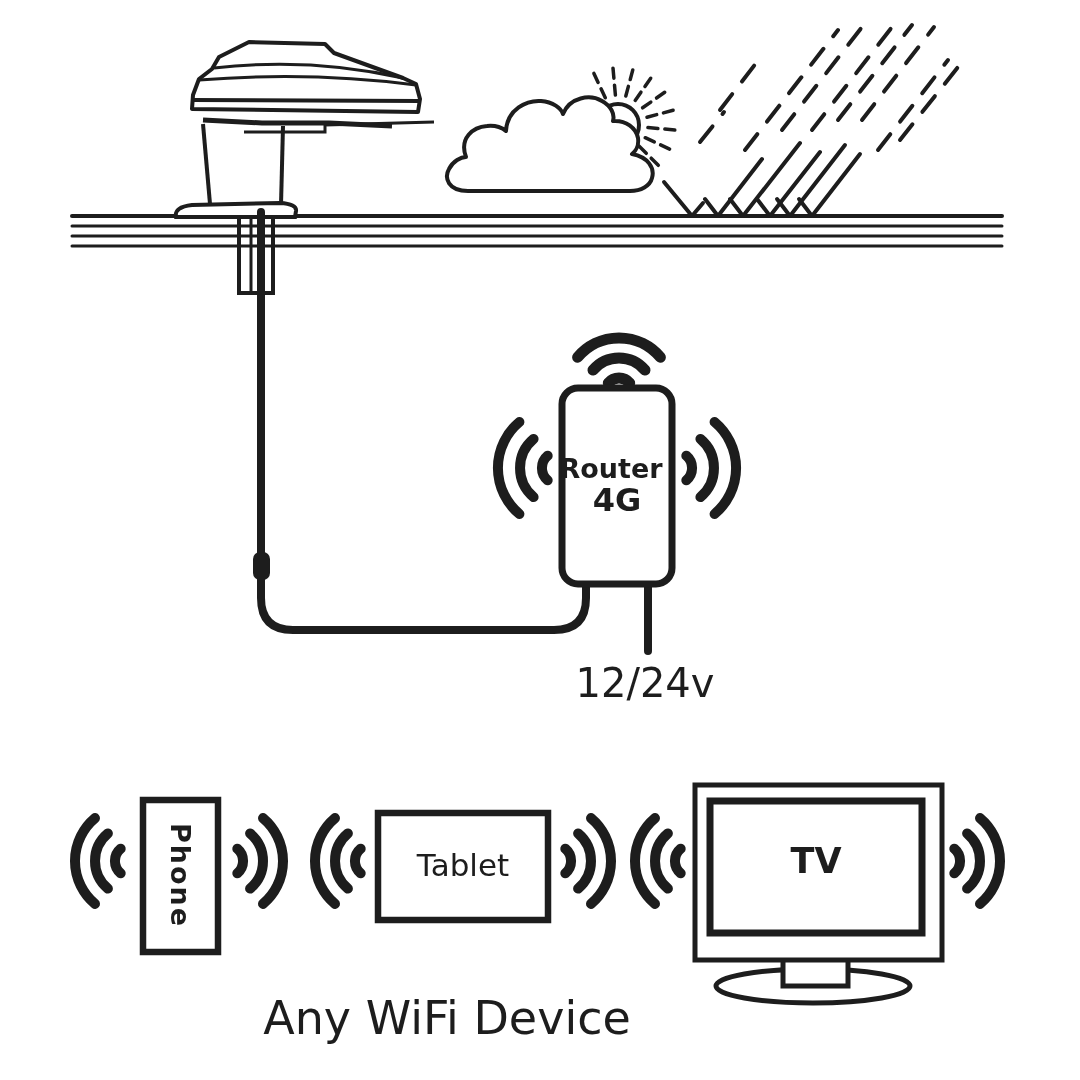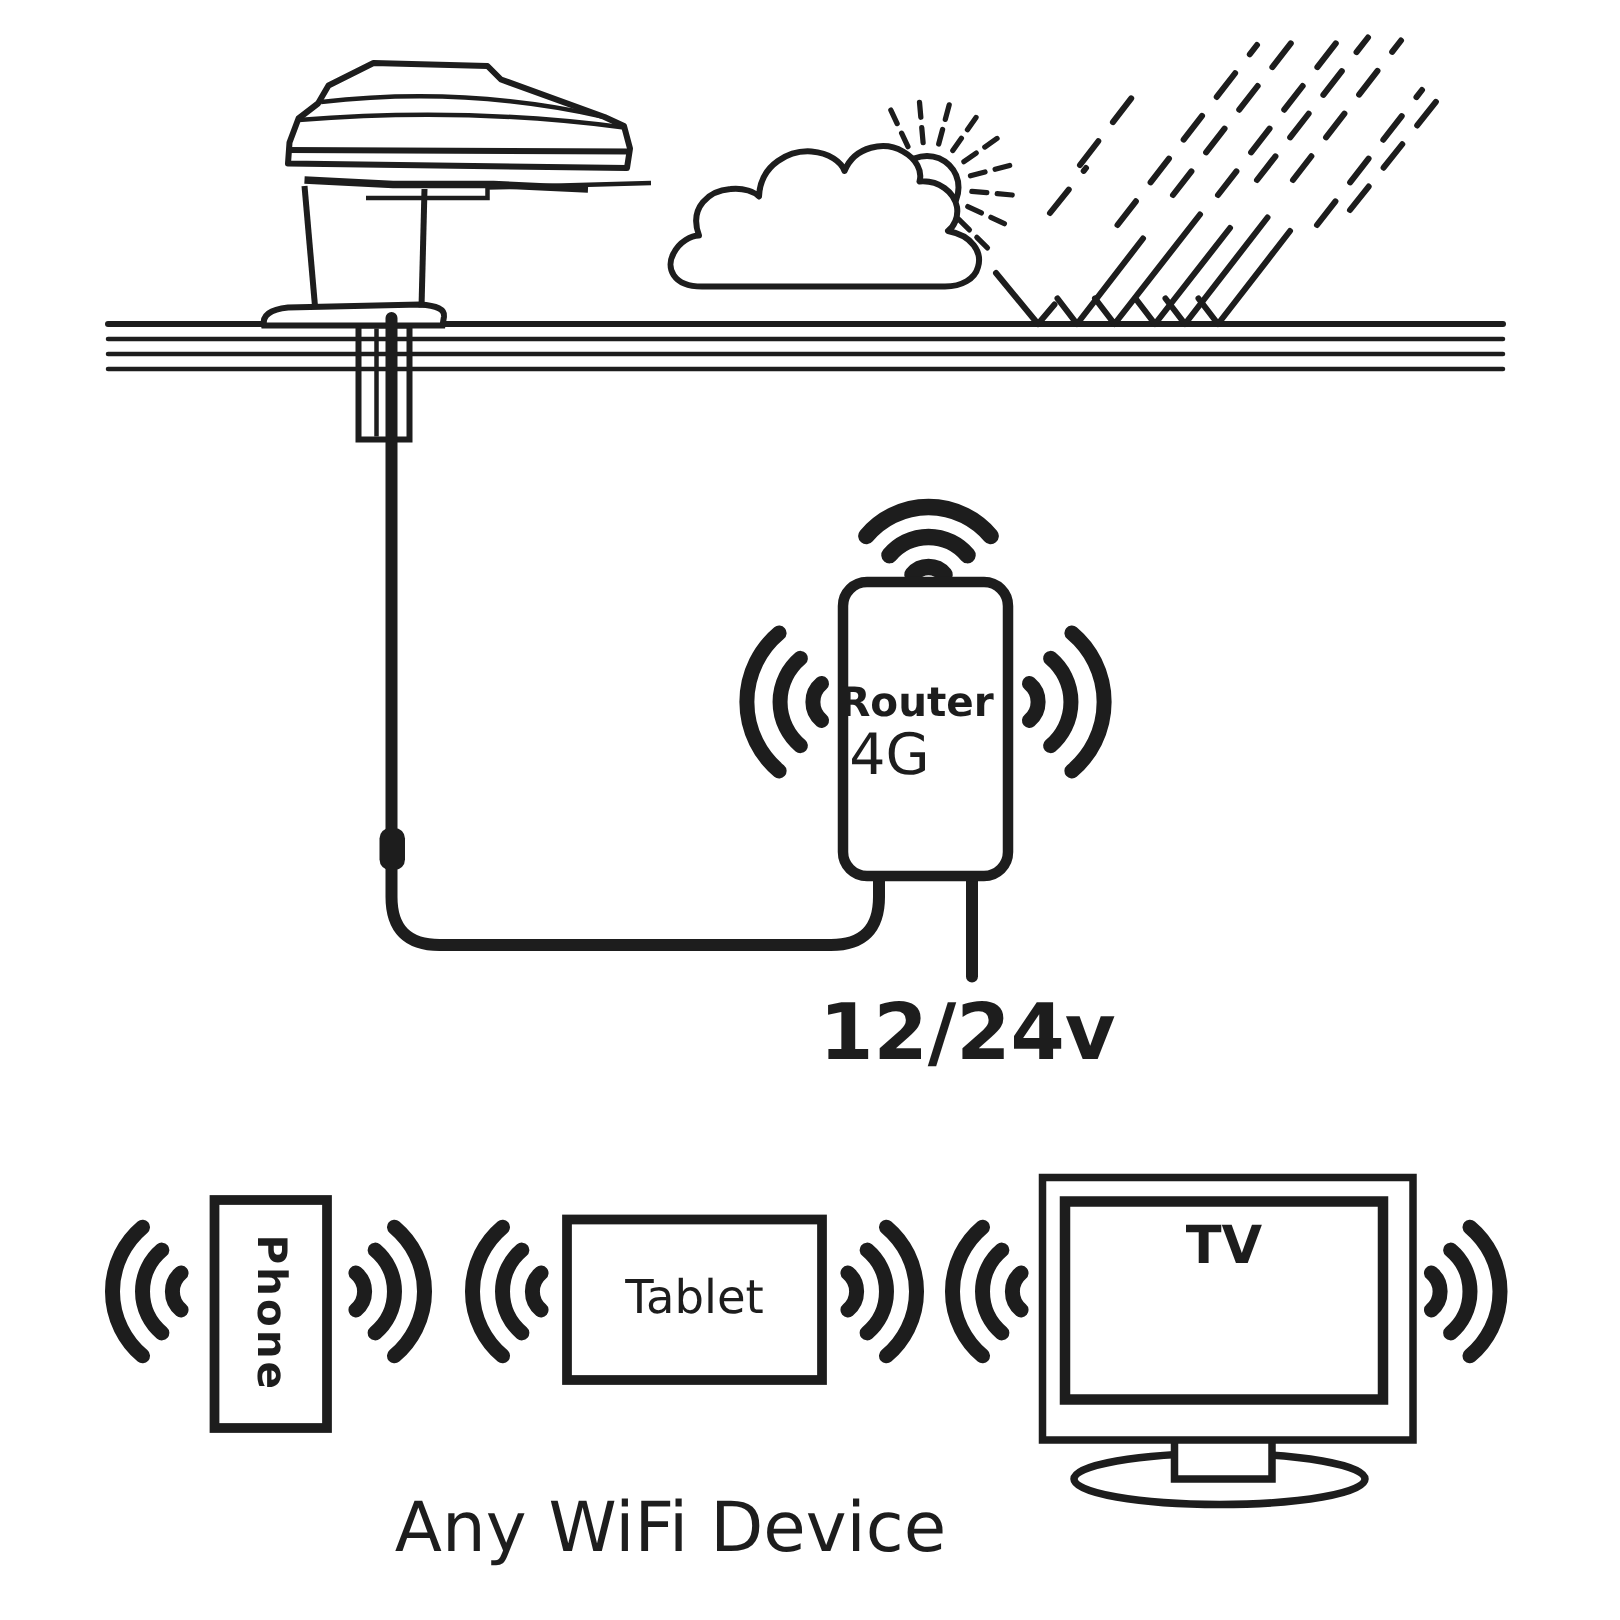--- a/index.html
+++ b/index.html
@@ -14,26 +14,26 @@
   }
   #artwork { position: absolute; inset: 0; }
   .label {
     position: absolute;
     text-align: center;
     color: #1d1d1d;
     line-height: 1;
     white-space: nowrap;
   }
   .router-label   { left: 556px; top: 455px; width: 110px; font-size: 27px; font-weight: 700; }
-  .router-sub     { left: 538px; top: 484px; width: 110px; font-size: 38px; font-weight: 400; }
-  .power-label    { left: 545px; top: 663px; width: 200px; font-size: 52px; font-weight: 700; }
+  .router-sub     { left: 562px; top: 484px; width: 110px; font-size: 32px; font-weight: 700; }
+  .power-label    { left: 545px; top: 663px; width: 200px; font-size: 40px; font-weight: 400; }
   .phone-label    { left: 110px; top: 862px; width: 141px; font-size: 27px; font-weight: 700;
                     transform: rotate(90deg); transform-origin: center; letter-spacing: 2px; }
   .tablet-label   { left: 378px; top: 850px; width: 170px; font-size: 31px; font-weight: 400; }
-  .tv-label       { left: 710px; top: 814px; width: 212px; font-size: 35px; font-weight: 700; }
+  .tv-label       { left: 710px; top: 844px; width: 212px; font-size: 35px; font-weight: 700; }
   .caption-label  { left: 147px; top: 963px; width: 600px; font-size: 46px; font-weight: 500; margin-top: 32px; }
 </style>
 </head>
 <body>
 
 <div id="canvas">
 
   <svg id="artwork" viewBox="0 0 1080 1080" xmlns="http://www.w3.org/2000/svg" fill="none" stroke="#1d1d1d">
 
     <g stroke-linecap="round">

